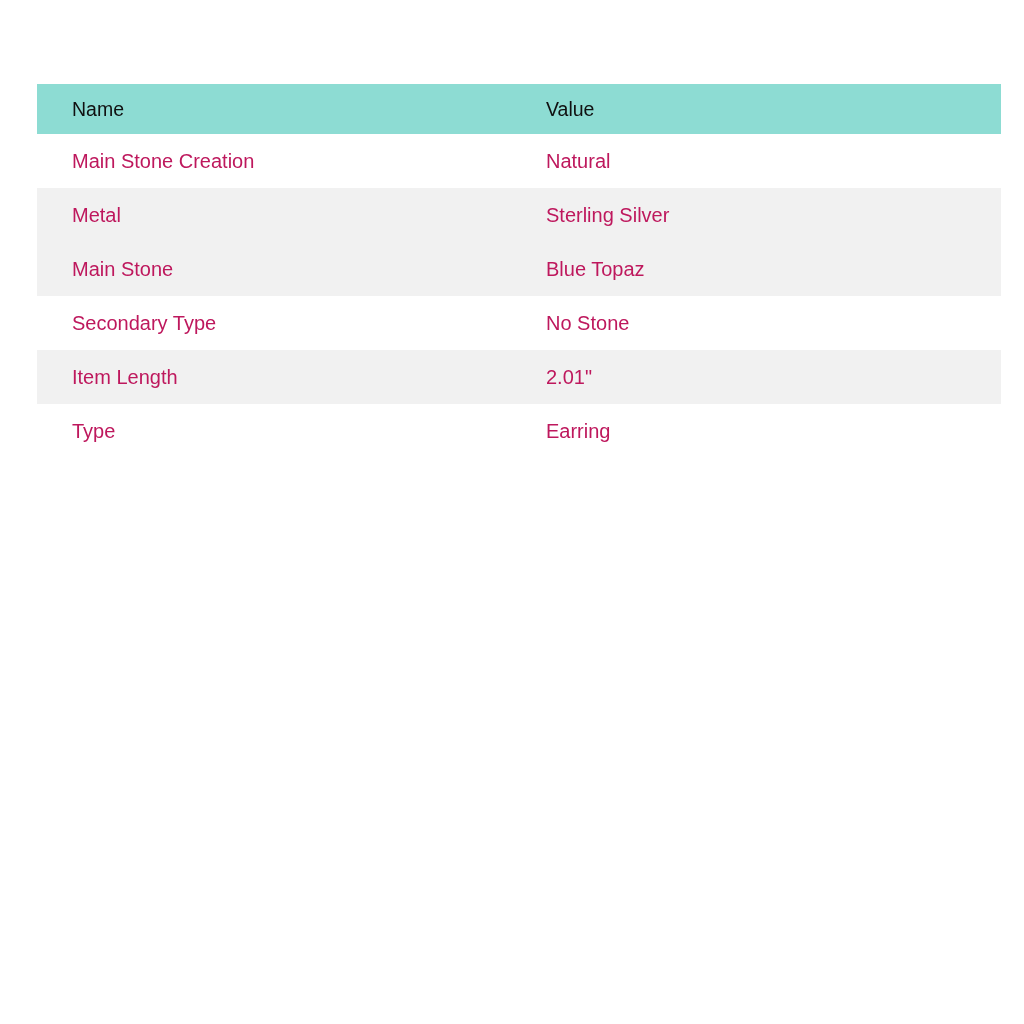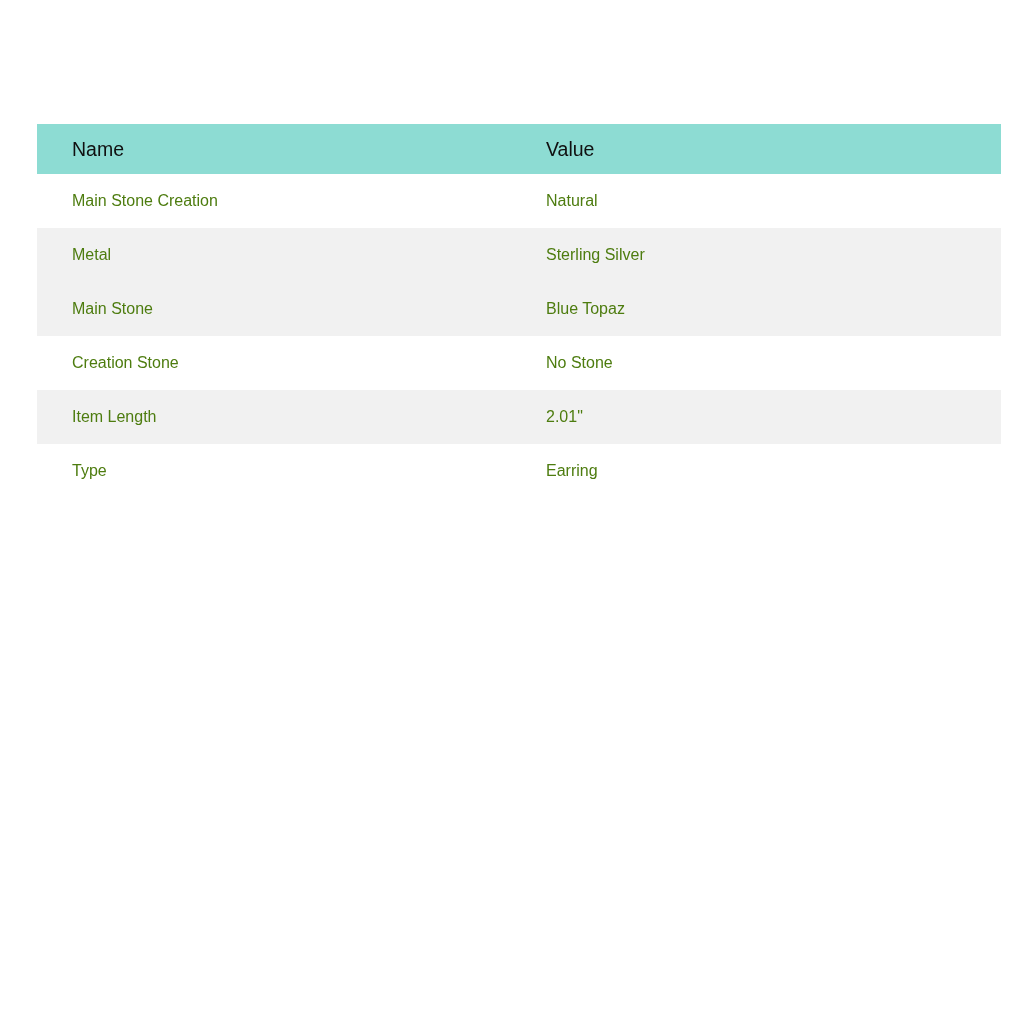--- a/index.html
+++ b/index.html
@@ -12,21 +12,20 @@
     height: 1024px;
     font-family: "Liberation Sans", sans-serif;
     color: #1a1a1a;
     overflow: hidden;
   }
   .page {
     position: relative;
     width: 1024px;
     height: 804px;
     background: #ffffff;
-    margin-top: 40px;
   }
   .spec-table {
     position: absolute;
     left: 37px;
     top: 84px;
     width: 964px;
     border-collapse: collapse;
     table-layout: fixed;
   }
   .spec-table col.col-name { width: 487px; }
@@ -39,23 +38,23 @@
     font-weight: normal;
     text-align: left;
     padding: 14px 0 14px 35px;
     height: 21px;
     line-height: 22px;
   }
   .spec-table thead th.value-head {
     padding-left: 22px;
   }
   .spec-table tbody td {
-    font-size: 16px;
+    font-size: 20px;
     font-weight: normal;
-    color: #4d7c0f;
+    color: #be185d;
     padding: 16px 0 16px 35px;
     line-height: 22px;
     border: none;
   }
   .spec-table tbody td.value-cell {
     padding-left: 22px;
   }
   .spec-table tbody tr.odd-row td {
     background: #ffffff;
   }
@@ -85,21 +84,21 @@
       </tr>
       <tr class="even-row">
         <td>Metal</td>
         <td class="value-cell">Sterling Silver</td>
       </tr>
       <tr class="even-row">
         <td>Main Stone</td>
         <td class="value-cell">Blue Topaz</td>
       </tr>
       <tr class="odd-row">
-        <td>Creation Stone</td>
+        <td>Secondary Type</td>
         <td class="value-cell">No Stone</td>
       </tr>
       <tr class="even-row">
         <td>Item Length</td>
         <td class="value-cell">2.01"</td>
       </tr>
       <tr class="odd-row">
         <td>Type</td>
         <td class="value-cell">Earring</td>
       </tr>

